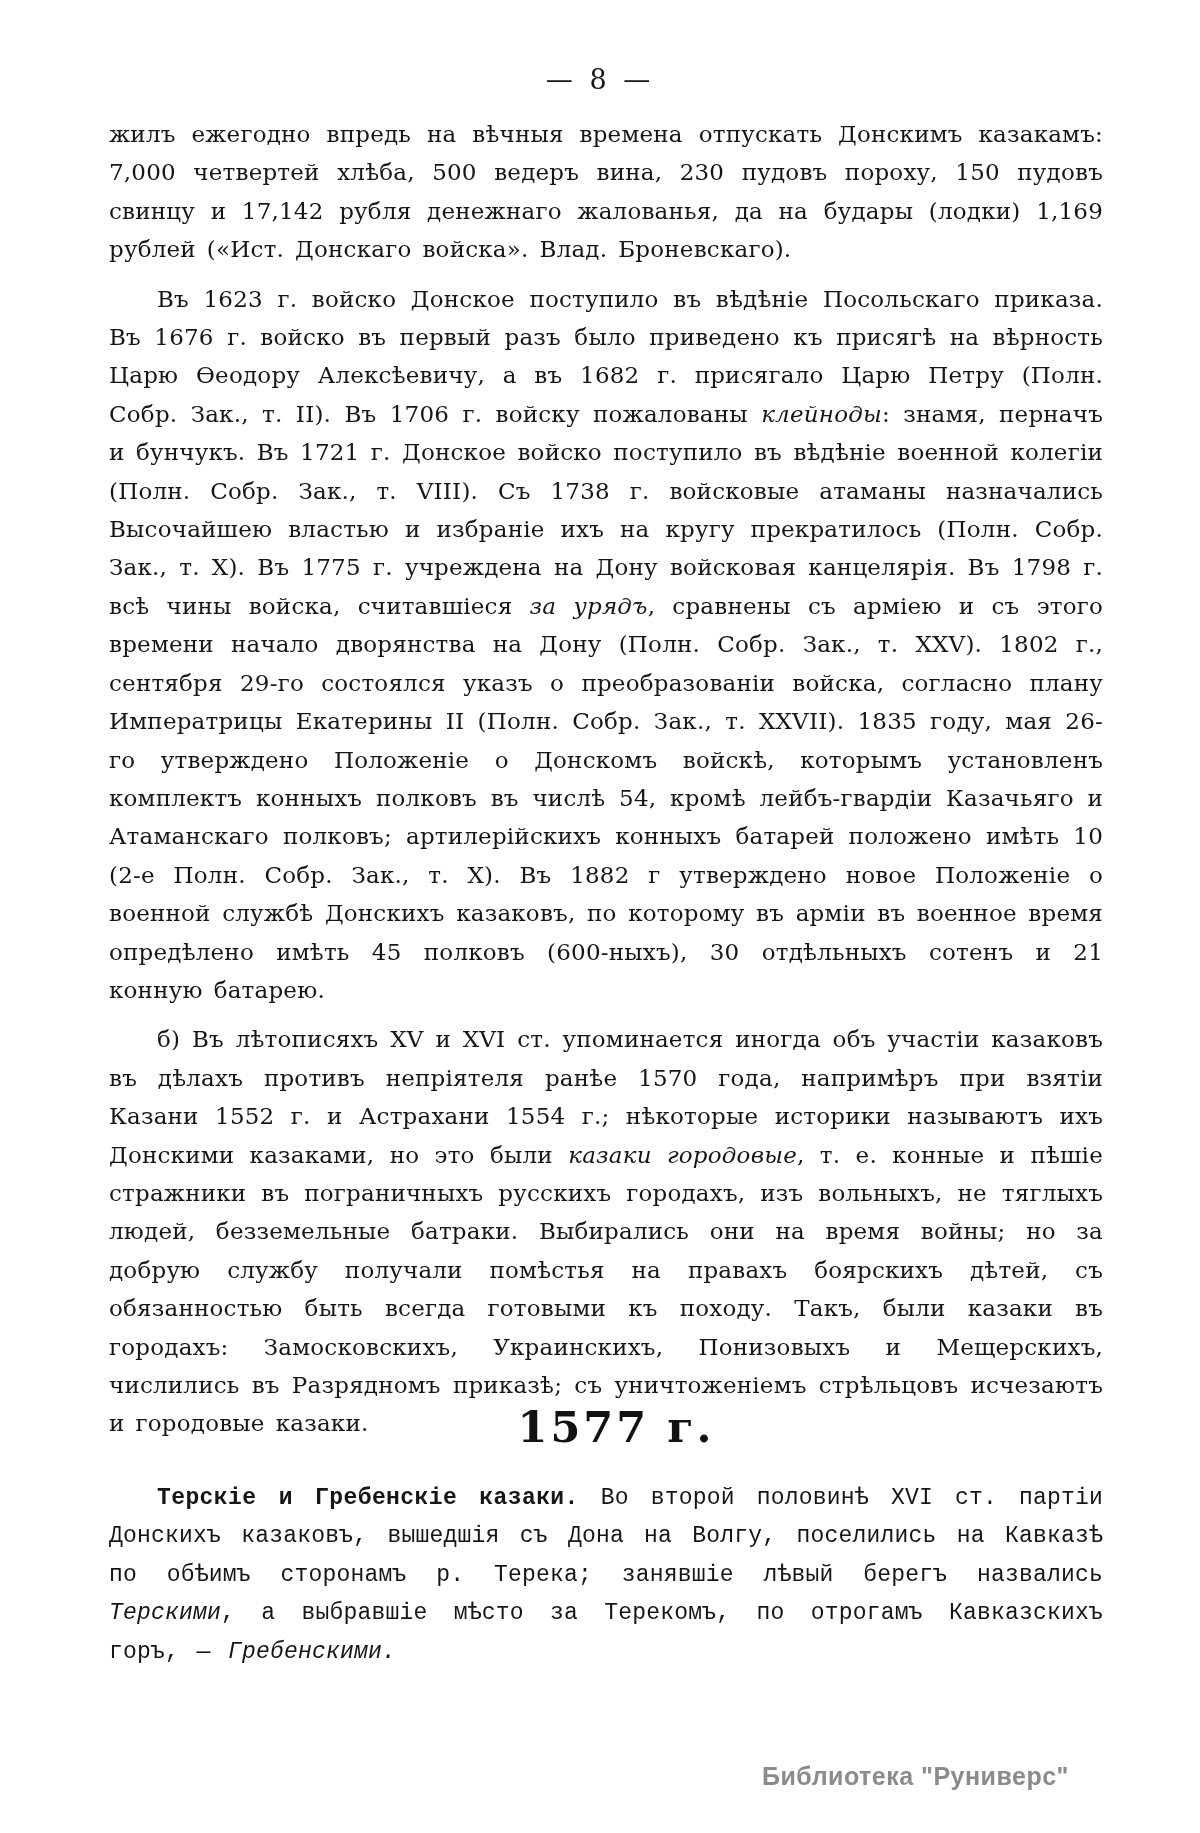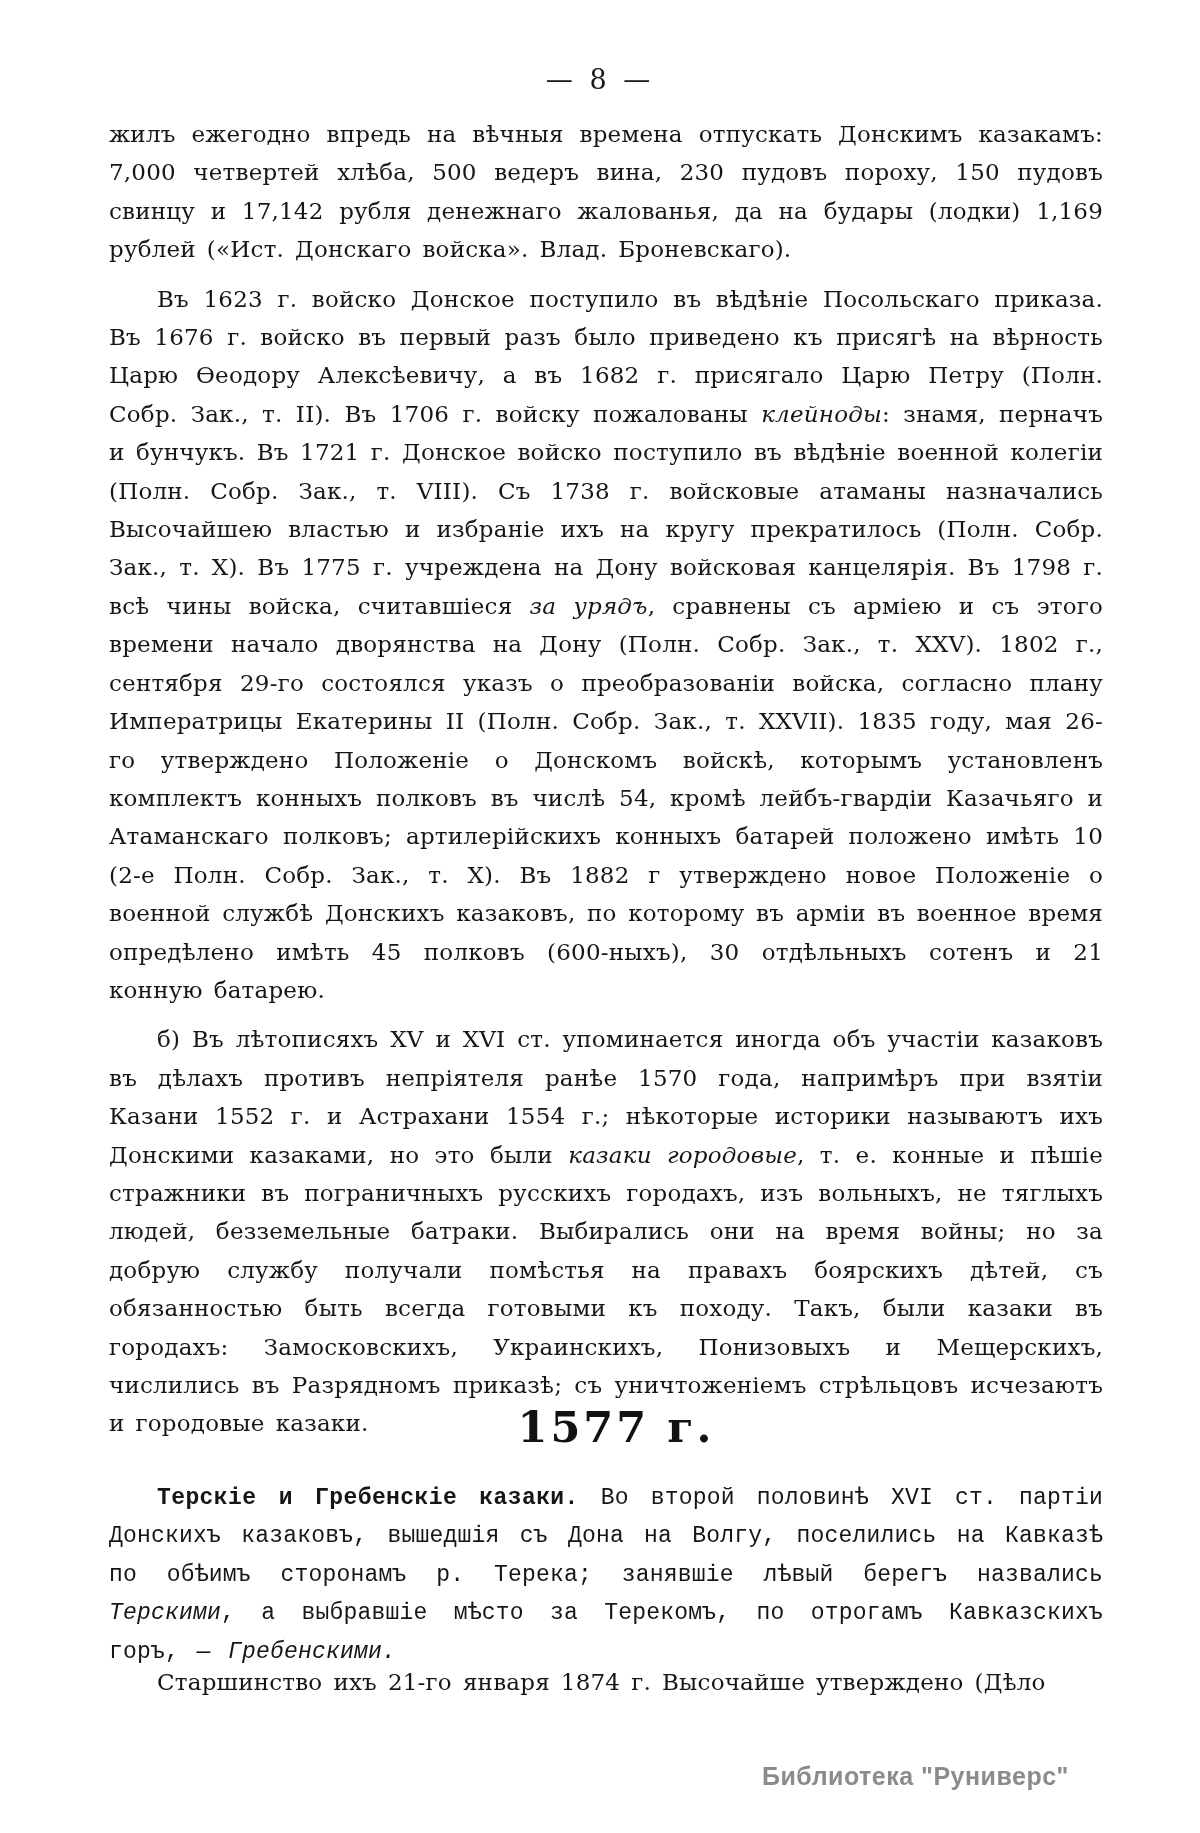--- a/index.html
+++ b/index.html
@@ -86,19 +86,16 @@
     <p class="body indent"><span>б) Въ лѣтописяхъ XV и XVI ст. упоминается иногда объ участіи казаковъ въ дѣлахъ противъ непріятеля ранѣе 1570 года, напримѣръ при взятіи Казани 1552 г. и Астрахани 1554 г.; нѣкоторые историки называютъ ихъ Донскими казаками, но это были </span><span class="it">казаки городовые</span><span>, т. е. конные и пѣшіе стражники въ пограничныхъ русскихъ городахъ, изъ вольныхъ, не тяглыхъ людей, безземельные батраки. Выбирались они на время войны; но за добрую службу получали помѣстья на правахъ боярскихъ дѣтей, съ обязанностью быть всегда готовыми къ походу. Такъ, были казаки въ городахъ: Замосковскихъ, Украинскихъ, Понизовыхъ и Мещерскихъ, числились въ Разрядномъ приказѣ; съ уничтоженіемъ стрѣльцовъ исчезаютъ и городовые казаки.</span></p>
 
   </div>
 
   <h2 class="year-heading">1577 г.</h2>
 
   <div class="text-col block-para4">
     <p class="body indent"><span class="bd">Терскіе и Гребенскіе казаки.</span><span> Во второй половинѣ XVI ст. партіи Донскихъ казаковъ, вышедшія съ Дона на Волгу, поселились на Кавказѣ по обѣимъ сторонамъ р. Терека; занявшіе лѣвый берегъ назвались </span><span class="it">Терскими</span><span>, а выбравшіе мѣсто за Терекомъ, по отрогамъ Кавказскихъ горъ, — </span><span class="it">Гребенскими.</span></p>
   </div>
 
-  <div class="text-col block-para5">
-    <p class="body indent"><span>Старшинство ихъ 21-го января 1874 г. Высочайше утверждено (Дѣло</span></p>
-  </div>
 
   <div class="watermark">Библиотека "Руниверс"</div>
 
 </div>
 
 </body></html>

